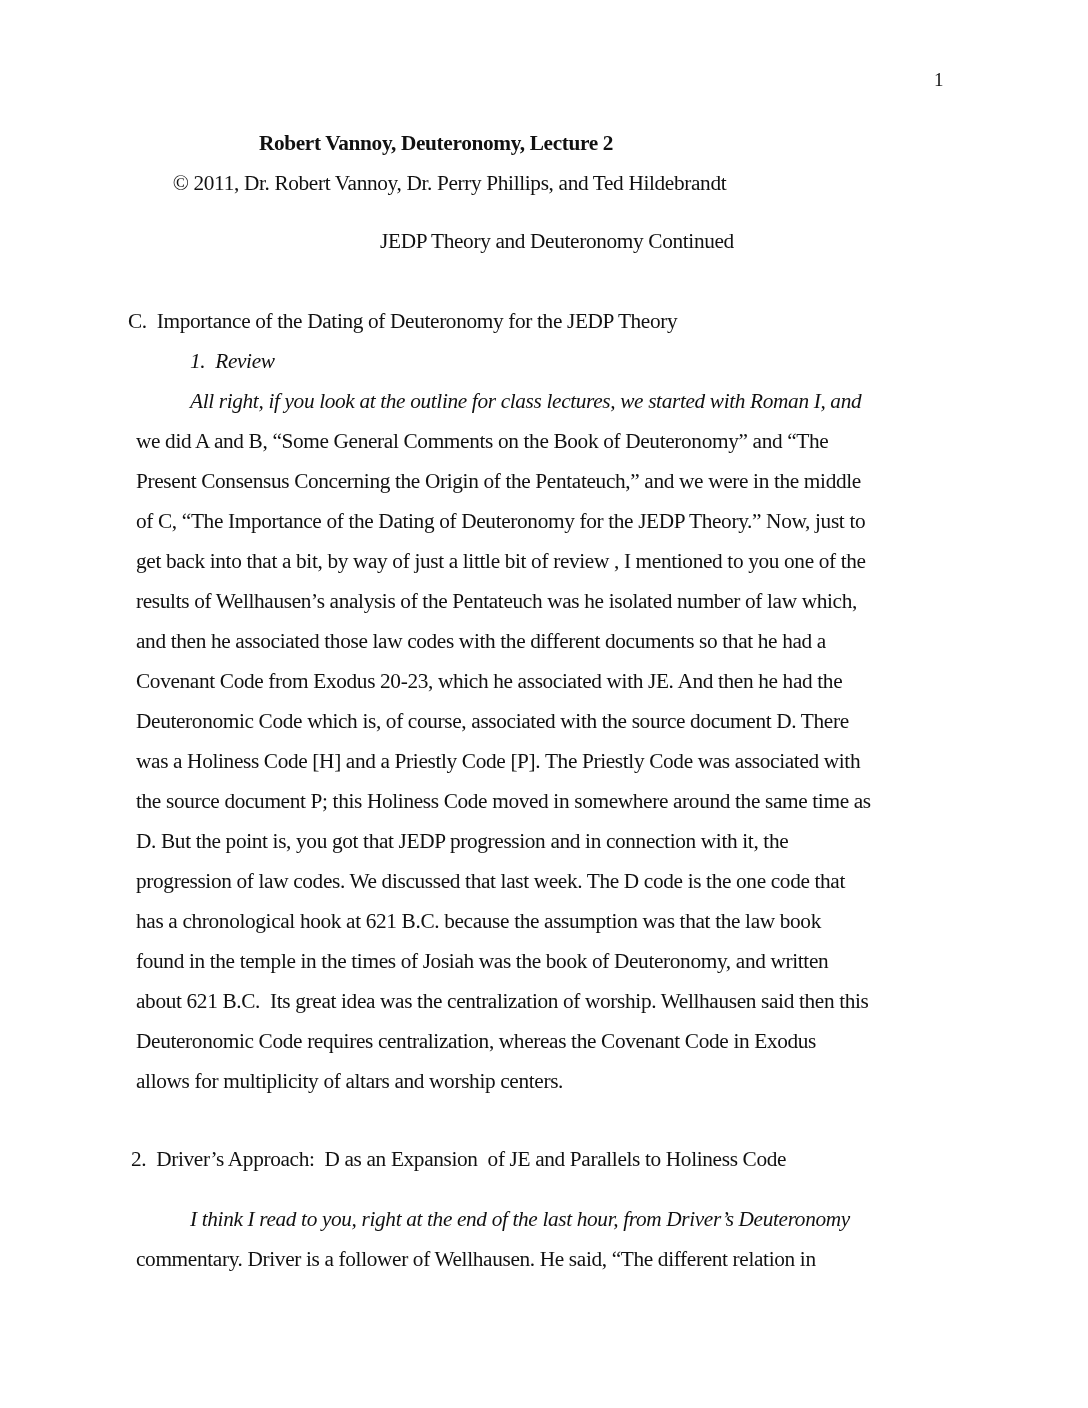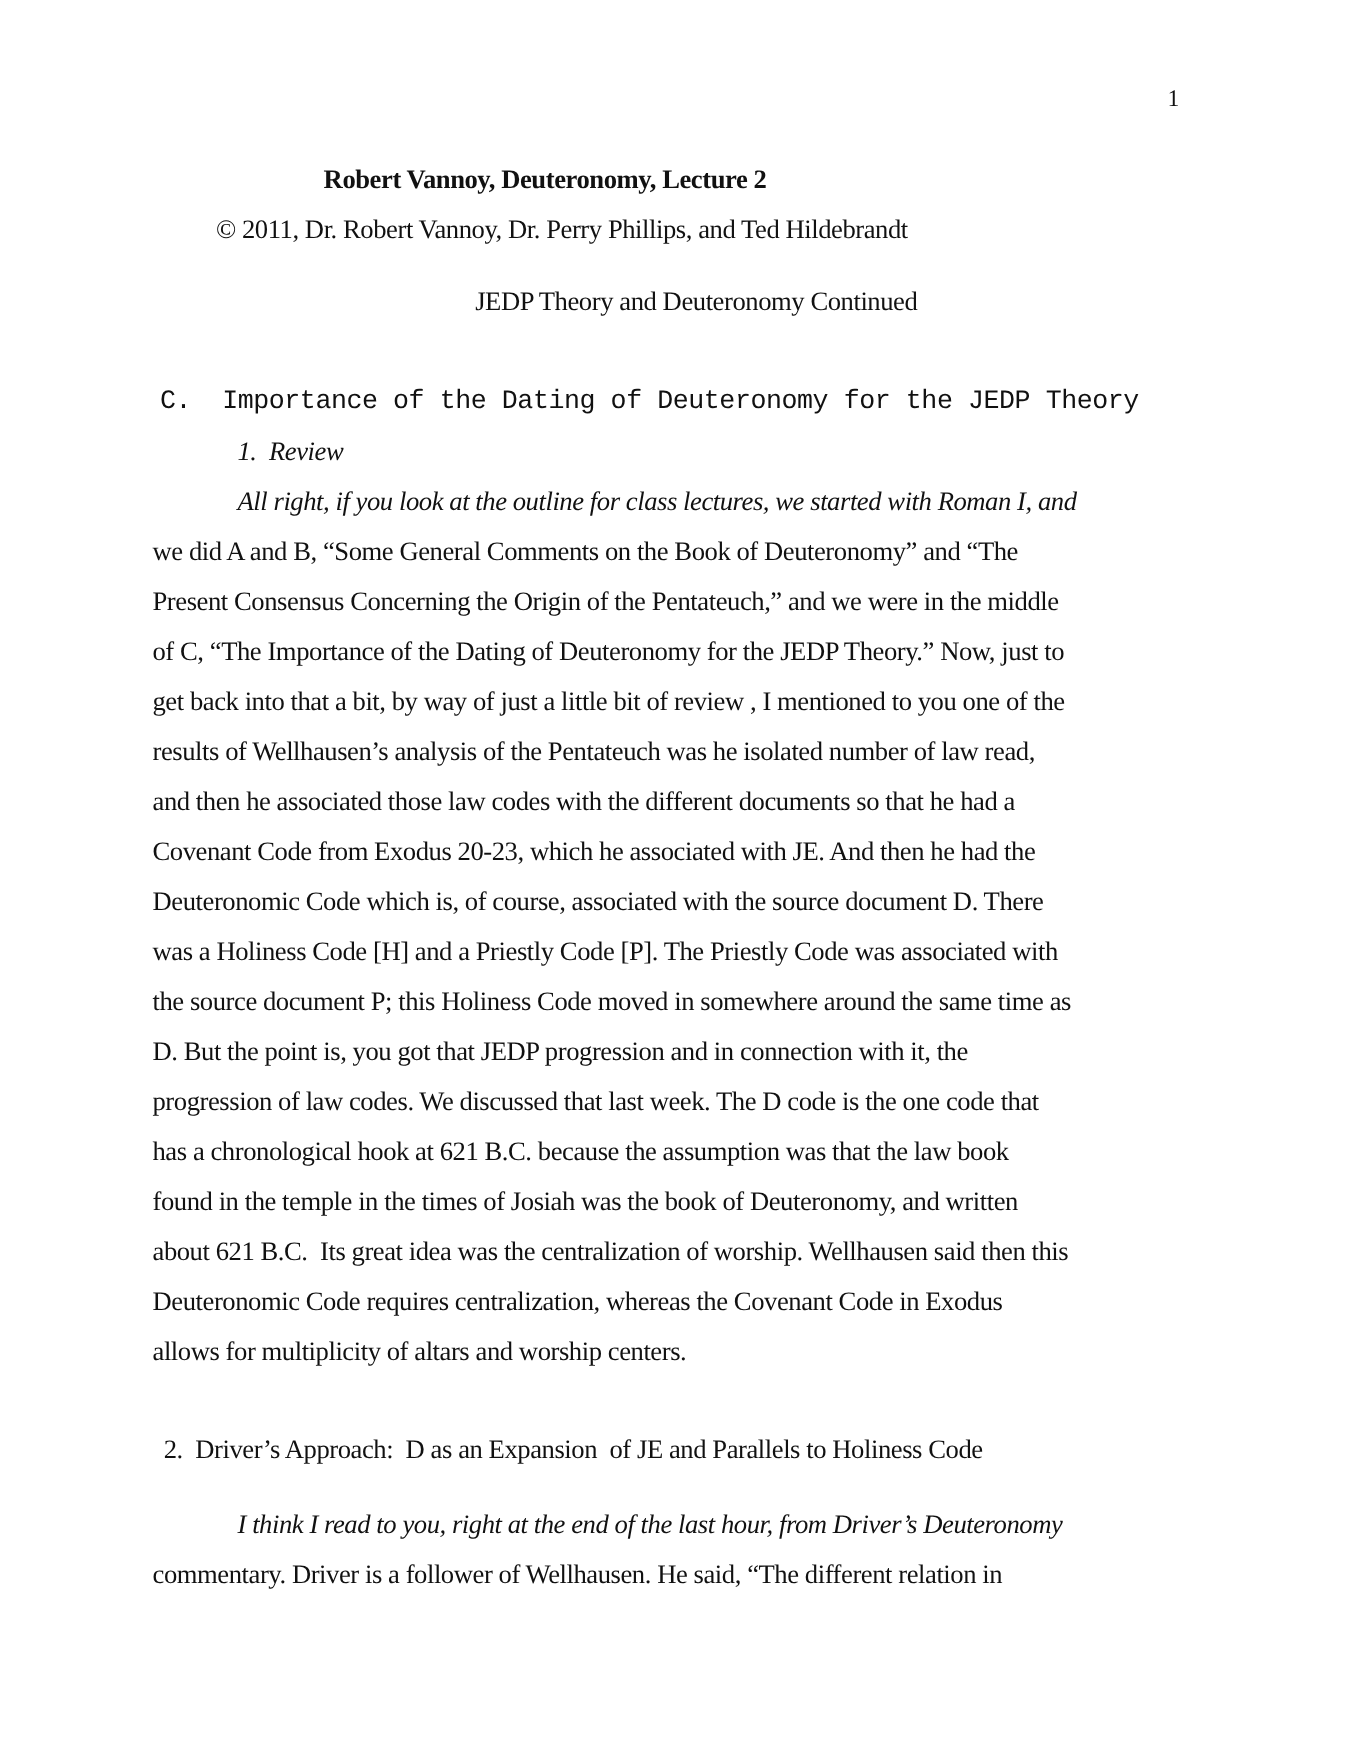--- a/index.html
+++ b/index.html
@@ -39,45 +39,45 @@
     .title {
       left: 0; width: 872px;
       text-align: center;
       font-weight: bold;
     }
     .centered {
       left: 0; width: 1088px;
       text-align: center;
     }
     .ctr-off { left: 0; width: 909px; text-align: center; }
-    .body-line { left: 122px; font-family: Liberation Serif, serif; }
+    .body-line { left: 136px; font-family: Liberation Serif, serif; }
     .indent1 { left: 190px; font-style: italic; }
     .heading-c { left: 128px; }
   </style>
 </head>
 <body>
 
 <div class="page">
 
   <div class="page-number">1</div>
 
   <div class="line title" style="top:130px;">Robert Vannoy, Deuteronomy, Lecture 2</div>
   <div class="line ctr-off" style="top:170px; padding-right:10px; box-sizing:border-box;">© 2011, Dr. Robert Vannoy, Dr. Perry Phillips, and Ted Hildebrandt</div>
   <div class="line centered" style="top:228px; padding-left:26px; box-sizing:border-box;">JEDP Theory and Deuteronomy Continued</div>
 
-  <div class="line heading-c" style="top:308px;font-family:Liberation Mono, monospace;">C.  Importance of the Dating of Deuteronomy for the JEDP Theory</div>
+  <div class="line heading-c" style="top:308px;">C.  Importance of the Dating of Deuteronomy for the JEDP Theory</div>
   <div class="line indent1" style="top:348px;">1.  Review</div>
 
   <div>
     <div class="line indent1" style="top:388px;">All right, if you look at the outline for class lectures, we started with Roman I, and</div>
     <div class="line body-line" style="top:428px;">we did A and B, “Some General Comments on the Book of Deuteronomy” and “The</div>
     <div class="line body-line" style="top:468px;">Present Consensus Concerning the Origin of the Pentateuch,” and we were in the middle</div>
     <div class="line body-line" style="top:508px;">of C, “The Importance of the Dating of Deuteronomy for the JEDP Theory.” Now, just to</div>
     <div class="line body-line" style="top:548px;">get back into that a bit, by way of just a little bit of review , I mentioned to you one of the</div>
-    <div class="line body-line" style="top:588px;">results of Wellhausen’s analysis of the Pentateuch was he isolated number of law read,</div>
+    <div class="line body-line" style="top:588px;">results of Wellhausen’s analysis of the Pentateuch was he isolated number of law which,</div>
     <div class="line body-line" style="top:628px;">and then he associated those law codes with the different documents so that he had a</div>
     <div class="line body-line" style="top:668px;">Covenant Code from Exodus 20-23, which he associated with JE. And then he had the</div>
     <div class="line body-line" style="top:708px;">Deuteronomic Code which is, of course, associated with the source document D. There</div>
     <div class="line body-line" style="top:748px;">was a Holiness Code [H] and a Priestly Code [P]. The Priestly Code was associated with</div>
     <div class="line body-line" style="top:788px;">the source document P; this Holiness Code moved in somewhere around the same time as</div>
     <div class="line body-line" style="top:828px;">D. But the point is, you got that JEDP progression and in connection with it, the</div>
     <div class="line body-line" style="top:868px;">progression of law codes. We discussed that last week. The D code is the one code that</div>
     <div class="line body-line" style="top:908px;">has a chronological hook at 621 B.C. because the assumption was that the law book</div>
     <div class="line body-line" style="top:948px;">found in the temple in the times of Josiah was the book of Deuteronomy, and written</div>
     <div class="line body-line" style="top:988px;">about 621 B.C.  Its great idea was the centralization of worship. Wellhausen said then this</div>

